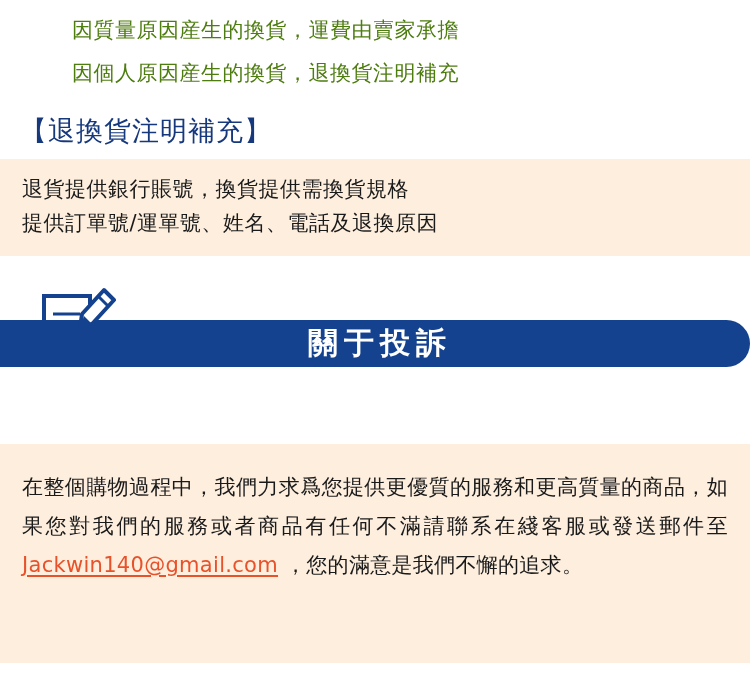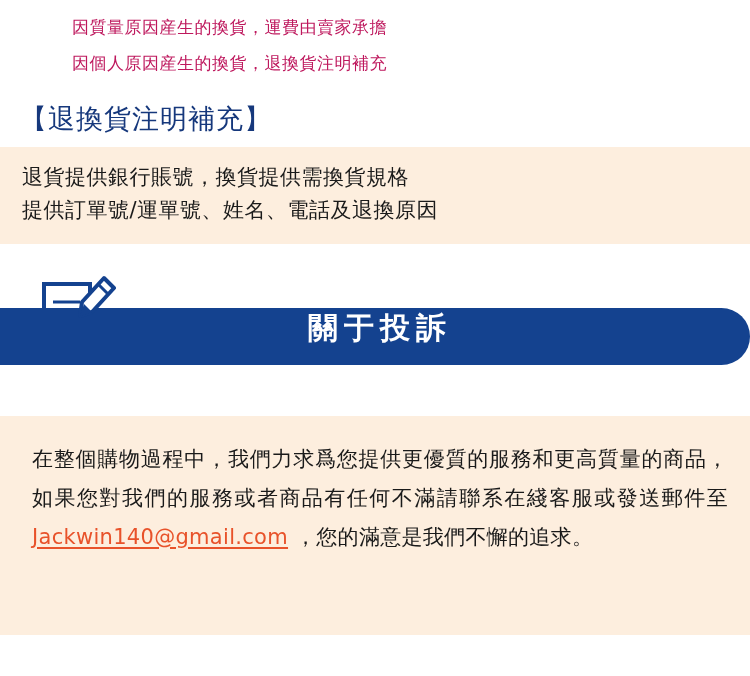--- a/index.html
+++ b/index.html
@@ -18,22 +18,22 @@
     position: relative;
     width: 750px;
     height: 676px;
   }
 
   
   .return-lines {
     padding: 14px 0 0 0;
   }
   .return-line {
-    font-size: 17px;
-    color: #be185d;
+    font-size: 21px;
+    color: #4d7c0f;
     line-height: 1.55;
     padding-left: 72px;
     letter-spacing: 0.5px;
     margin-bottom: 10px;
   }
 
   
   .section-heading {
     font-size: 27px;
     font-weight: normal;
@@ -62,25 +62,25 @@
   .banner-wrap {
     position: relative;
     margin-top: 64px;
     height: 58px;
   }
   .banner {
     position: absolute;
     left: 0;
     top: 0;
     width: 750px;
-    height: 57px;
+    height: 47px;
     background: #14428f;
     border-radius: 0 29px 29px 0;
     display: flex;
-    align-items: flex-start;
+    align-items: center;
     justify-content: center;
   }
   .banner-title {
     color: #ffffff;
     font-size: 30px;
     font-weight: bold;
     letter-spacing: 6px;
     padding-left: 10px;
   }
   .pencil-badge {
@@ -88,22 +88,22 @@
     left: 38px;
     top: -42px;
     width: 78px;
     height: 82px;
     z-index: 3;
   }
 
   
   .para-box {
     background: #fdeede;
-    margin-top: 50px;
-    padding: 24px 22px 30px 32px;
+    margin-top: 66px;
+    padding: 24px 22px 30px 22px;
     min-height: 165px;
   }
   .para-text {
     font-size: 21px;
     color: #1a1a1a;
     line-height: 1.85;
     letter-spacing: 0.3px;
     text-align: justify;
   }
   .email-link {

